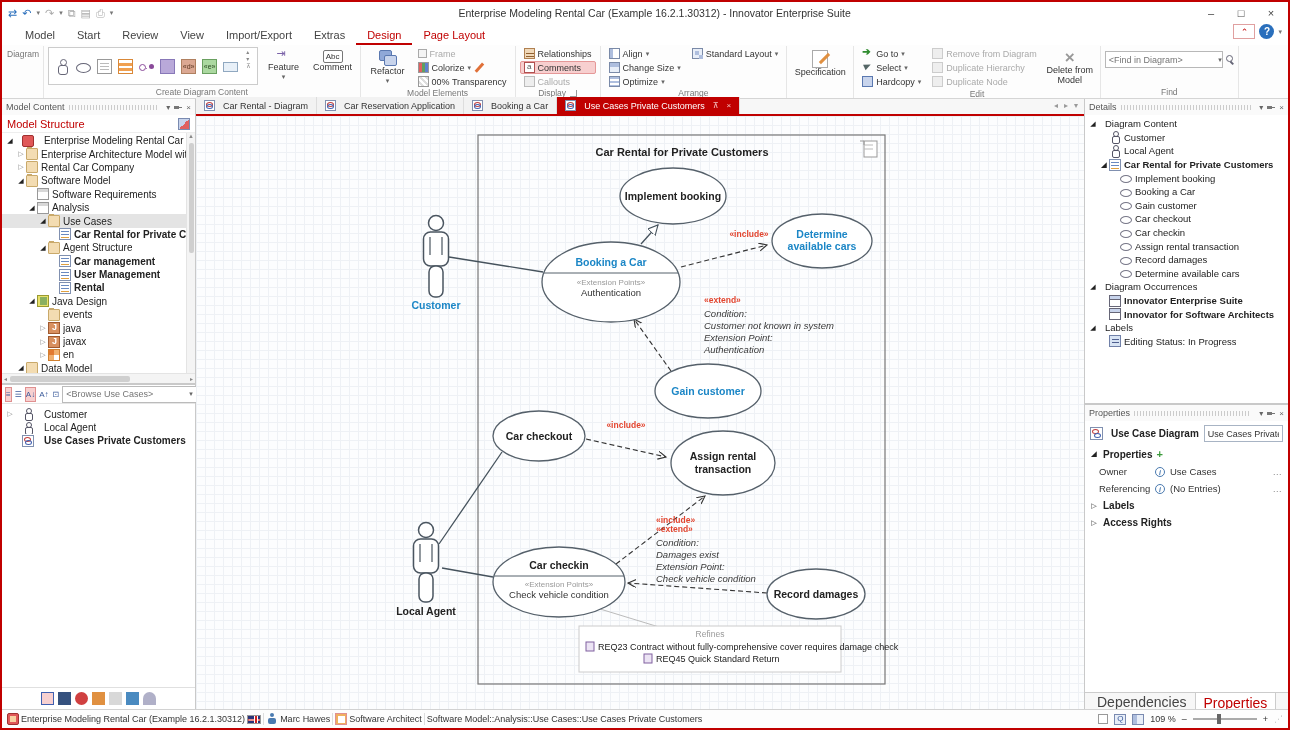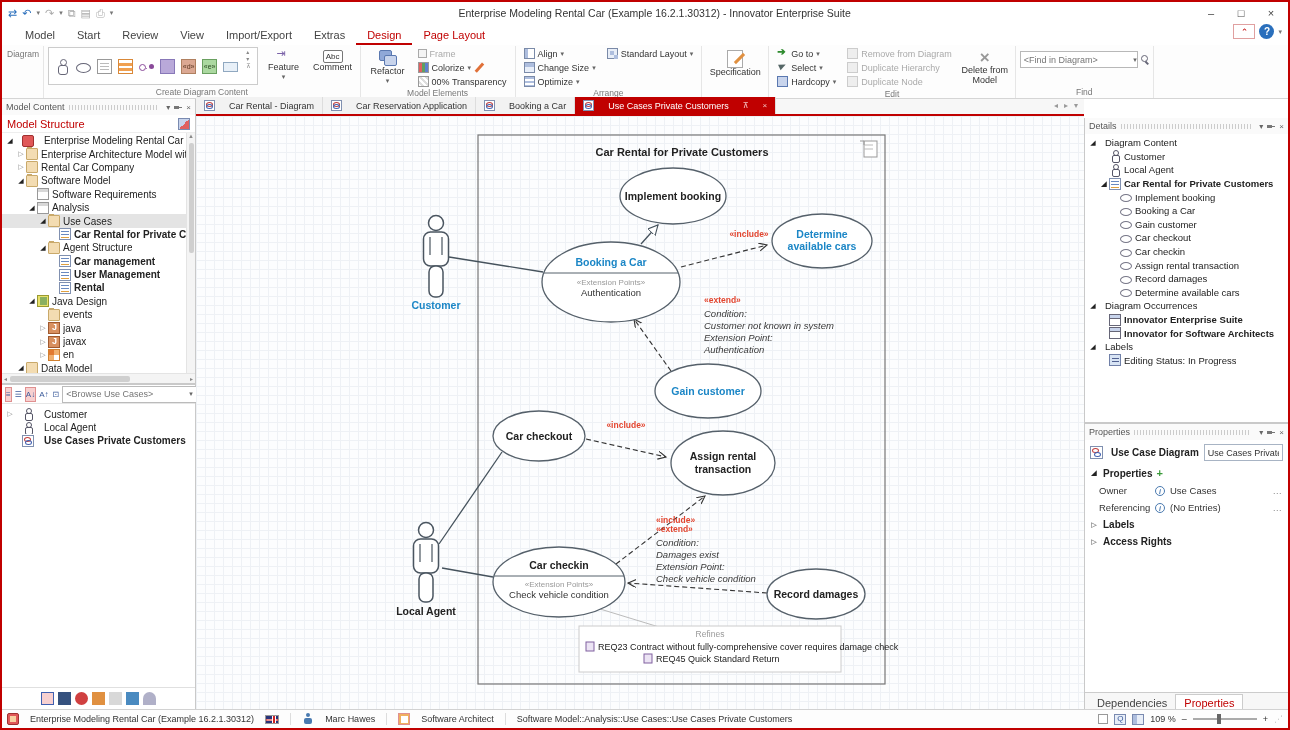--- a/index.html
+++ b/index.html
@@ -157,21 +157,21 @@
   .lb-ico { width:13px; height:13px; border:1px solid transparent; position:relative; }
   .lb-ico.on { border-color:#e09090; background:#f7d0d0; }
   .lb1 { background:#e8d060; border:1px solid #4060b0 !important; }
   .lb2 { background:#35517e; } .lb3 { background:#d04040; border-radius:50%; }
   .lb4 { background:#e09040; } .lb5 { background:#d8d8d8; }
   .lb6 { background:#4a8ac0; } .lb7 { background:#b0b0c8; border-radius:50% 50% 0 0; }
 
   
   .center { flex:1; display:flex; flex-direction:column; min-width:0; min-height:0; }
   .tabbar { height:17px; flex:0 0 17px; background:#f7f7f7; display:flex; align-items:flex-end; border-bottom:2px solid #c00000; }
-  .etab { height:17px; display:flex; align-items:center; gap:14px; padding:0 8px; font-size:9px; color:#333; background:#f2f2f2; border-right:1px solid #ddd; white-space:nowrap; }
+  .etab { height:17px; display:flex; align-items:center; gap:8px; padding:0 8px; font-size:9px; color:#333; background:#f2f2f2; border-right:1px solid #ddd; white-space:nowrap; }
   .etab.active { background:#c00000; color:#fff; }
   .etab .tico { width:11px; height:11px; flex:0 0 11px; margin:0; }
   .etab .pin, .etab .x { font-size:8px; color:#f4c0c0; }
   .tab-scroll { margin-left:auto; display:flex; gap:6px; padding:0 6px; color:#999; font-size:8px; align-items:center; height:17px; }
   .canvas { flex:1; position:relative; min-height:0; background-color:#fcfdfe; background-image:linear-gradient(#eef1f5 1px, transparent 1px), linear-gradient(90deg,#eef1f5 1px, transparent 1px); background-size:9px 9px; overflow:hidden; }
   svg text { font-family:"Liberation Sans", sans-serif; }
   .t-title { font-size:11px; font-weight:bold; fill:#222; }
   .t-name { font-size:10.5px; font-weight:bold; fill:#222; }
   .t-blue { fill:#1b86c6; }
   .t-extl { font-size:8px; fill:#999; }
@@ -182,43 +182,43 @@
   .t-nt { font-size:8.5px; fill:#999; }
   .t-nr { font-size:9px; fill:#222; }
   .shape { fill:#fff; stroke:#55606a; stroke-width:1.3; }
   .frame { fill:none; stroke:#777; stroke-width:1.2; }
   .e-solid { stroke:#45525c; stroke-width:1.3; }
   .e-dash { stroke:#333; stroke-width:1.1; stroke-dasharray:5 3; fill:none; }
   .e-note { stroke:#bbb; stroke-width:1; }
   .divider { stroke:#55606a; stroke-width:1; }
 
   
-  .right-panel { width:204px; flex:0 0 204px; border-left:1px solid #c9c9c9; display:flex; flex-direction:column; background:#fff; min-height:0;margin-top:19px; }
+  .right-panel { width:204px; flex:0 0 204px; border-left:1px solid #c9c9c9; display:flex; flex-direction:column; background:#fff; min-height:0; }
   .details { flex:0 0 306px; display:flex; flex-direction:column; border-bottom:2px solid #c9c9c9; min-height:0; }
   .dtree { flex:1; overflow:hidden; padding-top:2px; }
   .dtree .trow { font-size:9.5px; height:13.6px; }
   .props { flex:1; display:flex; flex-direction:column; min-height:0; }
   .ptype { display:flex; align-items:center; gap:5px; padding:4px 5px 3px; }
   .ptype-label { font-size:10px; font-weight:bold; color:#222; white-space:nowrap; }
   .ptype input { flex:1; min-width:0; height:17px; border:1px solid #a8b4c4; font-size:9px; color:#333; padding:0 3px; font-family:"Liberation Sans",sans-serif; }
   .psec { display:flex; align-items:center; gap:4px; padding:3px 4px; font-size:10px; font-weight:bold; color:#222; }
   .plus { color:#3a9a3a; font-weight:bold; font-size:11px; }
   .prow { display:flex; align-items:center; height:17px; padding:0 6px 0 14px; font-size:9.5px; color:#333; }
   .prow .plabel { width:56px; flex:0 0 56px; }
   .info-i { width:10px; height:10px; flex:0 0 10px; border-radius:50%; border:1px solid #4a7ab0; color:#4a7ab0; font-size:7px; line-height:9px; text-align:center; margin-right:5px; font-style:italic; font-weight:bold; }
   .prow .pval { flex:1; }
   .prow .dots3 { color:#888; }
   .pcollapsed { display:flex; align-items:center; gap:4px; padding:3px 4px; font-size:10px; font-weight:bold; color:#222; }
   .props-filler { flex:1; }
-  .rtabs { height:17px; flex:0 0 17px; border-top:1px solid #ccc; display:flex; align-items:flex-end; font-size:11px; background:#f7f7f7; padding-left:4px; }
+  .rtabs { height:17px; flex:0 0 17px; border-top:1px solid #ccc; display:flex; align-items:center; font-size:14px; background:#f7f7f7; padding-left:4px; }
   .rtab { padding:2px 8px 0; color:#444; }
   .rtab.active { color:#c00000; background:#fff; border:1px solid #ccc; border-bottom:none; }
 
   
-  .statusbar { height:19px; flex:0 0 19px; border-top:1px solid #d2d2d2; background:#fdfdfd; display:flex; align-items:center; font-size:9px; color:#333; padding:0 5px; gap:11px; white-space:nowrap; overflow:hidden; }
+  .statusbar { height:19px; flex:0 0 19px; border-top:1px solid #d2d2d2; background:#fdfdfd; display:flex; align-items:center; font-size:9px; color:#333; padding:0 5px; gap:2px; white-space:nowrap; overflow:hidden; }
   .sb-sep { width:1px; height:12px; background:#ddd; }
   .sb-ico { width:12px; height:12px; position:relative; flex:0 0 12px; }
   .sb-model { background:#e05858; border:1px solid #a03030; border-radius:2px; }
   .sb-model::before { content:''; position:absolute; left:2px; top:2px; width:6px; height:6px; background:#f8d0a0; }
   .sb-flag { width:14px; height:9px; flex:0 0 14px; background:#29337a; position:relative; border:1px solid #999; }
   .sb-flag::before { content:''; position:absolute; left:0; right:0; top:3px; height:2px; background:#fff; box-shadow:0 0 0 0.5px #d02020 inset; }
   .sb-flag::after { content:''; position:absolute; left:5.5px; top:0; bottom:0; width:2px; background:#d02020; border-left:0.5px solid #fff; border-right:0.5px solid #fff; }
   .sb-user::before { content:''; position:absolute; left:3.5px; top:0; width:4px; height:4px; border-radius:50%; background:#4a7ab0; }
   .sb-user::after { content:''; position:absolute; left:1.5px; top:5px; width:8px; height:6px; border-radius:2px; background:#4a7ab0; }
   .sb-role { background:#f0b060; border:1px solid #e09090; }
@@ -326,20 +326,42 @@
           </div>
           <div class="rbtn-small">
             <span class="mini transp"></span>
             <span>00% Transparency</span>
           </div>
         </div>
       </div>
       <div class="rgroup-label">Model Elements</div>
     </div>
 
+    <div class="rgroup">
+      <div class="rgroup-body">
+        <div class="rcol">
+          <div class="rbtn-small">
+            <span class="mini rel"></span>
+            <span>Relationships</span>
+          </div>
+          <div class="rbtn-small active-pink">
+            <span class="mini comm"></span>
+            <span>Comments</span>
+          </div>
+          <div class="rbtn-small disabled">
+            <span class="mini callout"></span>
+            <span>Callouts</span>
+          </div>
+        </div>
+      </div>
+      <div class="rgroup-label">
+        <span>Display</span>
+        <span class="dlg-launcher"></span>
+      </div>
+    </div>
 
     <div class="rgroup">
       <div class="rgroup-body">
         <div class="rcol">
           <div class="rbtn-small">
             <span class="mini arr-align"></span>
             <span>Align</span>
             <span class="dd">▾</span>
           </div>
           <div class="rbtn-small">

